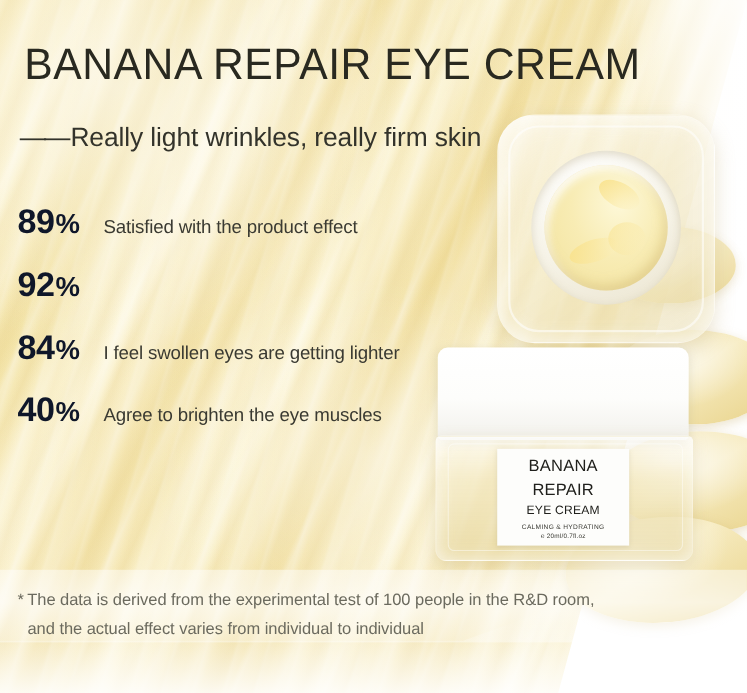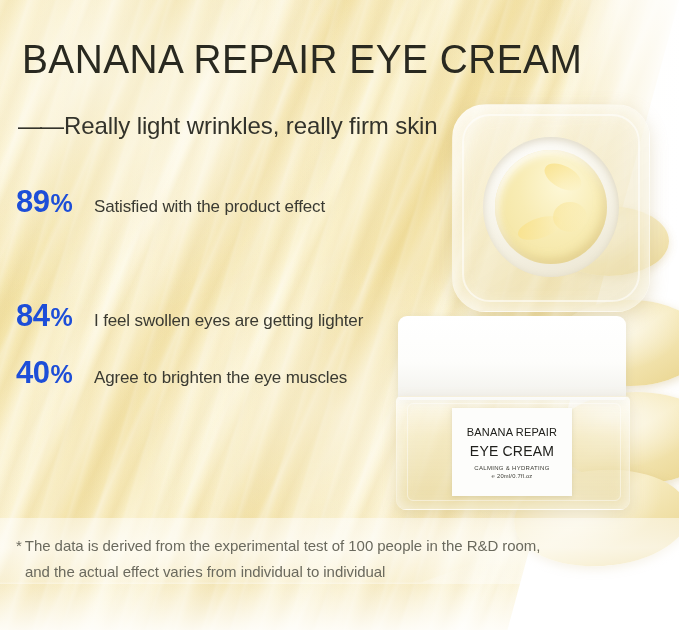--- a/index.html
+++ b/index.html
@@ -155,21 +155,21 @@
   .stat-row {
     display: flex;
     align-items: baseline;
     height: 57px;
   }
   .stat-pct {
     width: 78px;
     flex: 0 0 78px;
     font-size: 31px;
     font-weight: 700;
-    color: #1d4ed8;
+    color: #0f172a;
     letter-spacing: -0.5px;
     line-height: 1;
     white-space: nowrap;
   }
   .stat-pct .sym {
     font-size: 25px;
     font-weight: 700;
     margin-left: 1px;
   }
   .stat-text {
@@ -285,22 +285,22 @@
     left: 56px; top: 92px;
     width: 120px; height: 88px;
     background: #fdfdfb;
     box-shadow: 0 1px 4px rgba(160,150,120,0.25);
     display: flex;
     flex-direction: column;
     align-items: center;
     justify-content: center;
     text-align: center;
   }
-  .jl-1 { font-size: 11px; color: #20201c; letter-spacing: 0.2px; line-height: 1.45; }
-  .jl-2 { font-size: 14px; color: #20201c; letter-spacing: 0.2px; line-height: 1.45; }
+  .jl-1 { font-size: 15px; color: #20201c; letter-spacing: 0.2px; line-height: 1.45; }
+  .jl-2 { font-size: 11px; color: #20201c; letter-spacing: 0.2px; line-height: 1.45; }
   .jl-3 { font-size: 6px; color: #3a3a33; letter-spacing: 0.3px; margin-top: 4px; }
   .jl-4 { font-size: 5.8px; color: #3a3a33; letter-spacing: 0.2px; margin-top: 2px; }
 </style>
 </head>
 <body>
 
 <div id="poster">
 
   <div class="bg-base"></div>
   <div class="bg-streaks"></div>
@@ -343,20 +343,21 @@
   </div>
 
   <div class="stats">
 
     <div class="stat-row">
       <div class="stat-pct"><span>89</span><span class="sym">%</span></div>
       <div class="stat-text">Satisfied with the product effect</div>
     </div>
 
     <div class="stat-row">
+      <div class="stat-pct"><span>92</span><span class="sym">%</span></div>
     </div>
 
     <div class="stat-row">
       <div class="stat-pct"><span>84</span><span class="sym">%</span></div>
       <div class="stat-text">I feel swollen eyes are getting lighter</div>
     </div>
 
     <div class="stat-row">
       <div class="stat-pct"><span>40</span><span class="sym">%</span></div>
       <div class="stat-text">Agree to brighten the eye muscles</div>

